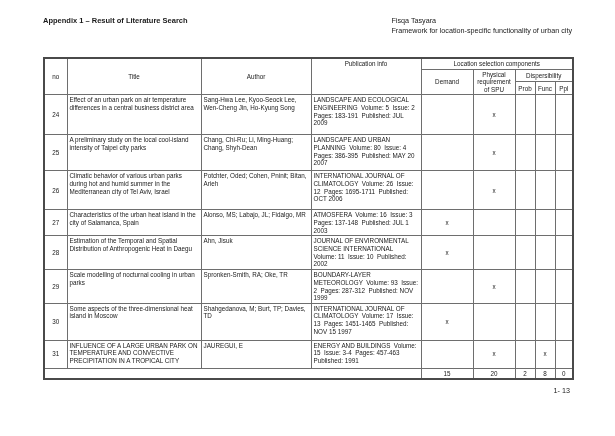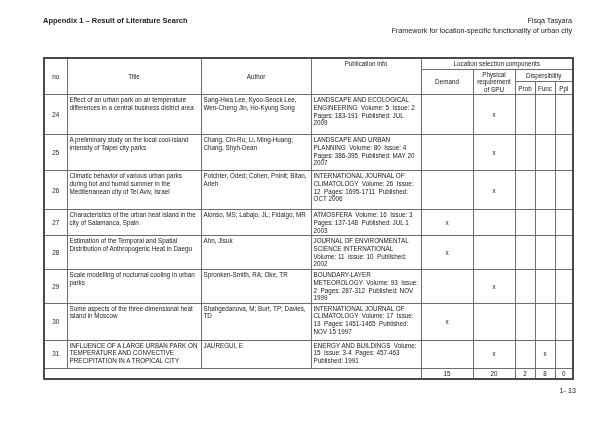--- a/index.html
+++ b/index.html
@@ -9,21 +9,21 @@
     font-family:"Liberation Sans","DejaVu Sans",sans-serif;
     color:#1a1a1a;
     position:relative;
     overflow:hidden;
   }
   .doc-header{
     position:absolute;top:16px;left:43px;right:43px;
     display:flex;justify-content:space-between;align-items:flex-start;
   }
   .appendix-title{font-size:7.5px;font-weight:bold;}
-  .header-right{text-align:right;font-size:7.2px;line-height:10px;}
+  .header-right{font-size:7.2px;line-height:10px;}
   .lit-table{
     position:absolute;top:57px;left:43px;
     border-collapse:collapse;table-layout:fixed;
     width:529px;
     font-size:6.3px;line-height:7.6px;
   }
   .lit-table th,.lit-table td{
     border:1px solid #6e6e6e;
     padding:1px 2px;
     font-weight:normal;
@@ -43,21 +43,21 @@
   tbody tr:nth-child(2){height:36px;}
   tbody tr:nth-child(3){height:39px;}
   tbody tr:nth-child(4){height:26px;}
   tbody tr:nth-child(5){height:34px;}
   tbody tr:nth-child(6){height:30px;}
   tbody tr:nth-child(7){height:37px;}
   tbody tr:nth-child(8){height:28px;}
   tfoot tr{height:10px;}
   tfoot td{text-align:center;vertical-align:middle;}
   .page-number{
-    position:absolute;top:386px;right:39px;
+    position:absolute;top:386px;right:45px;
     font-size:7.2px;
   }
 </style>
 </head>
 <body>
 
 <div class="doc-header">
   <div class="appendix-title">Appendix 1 – Result of Literature Search</div>
   <div class="header-right">
     <div>Fisqa Tasyara</div>

